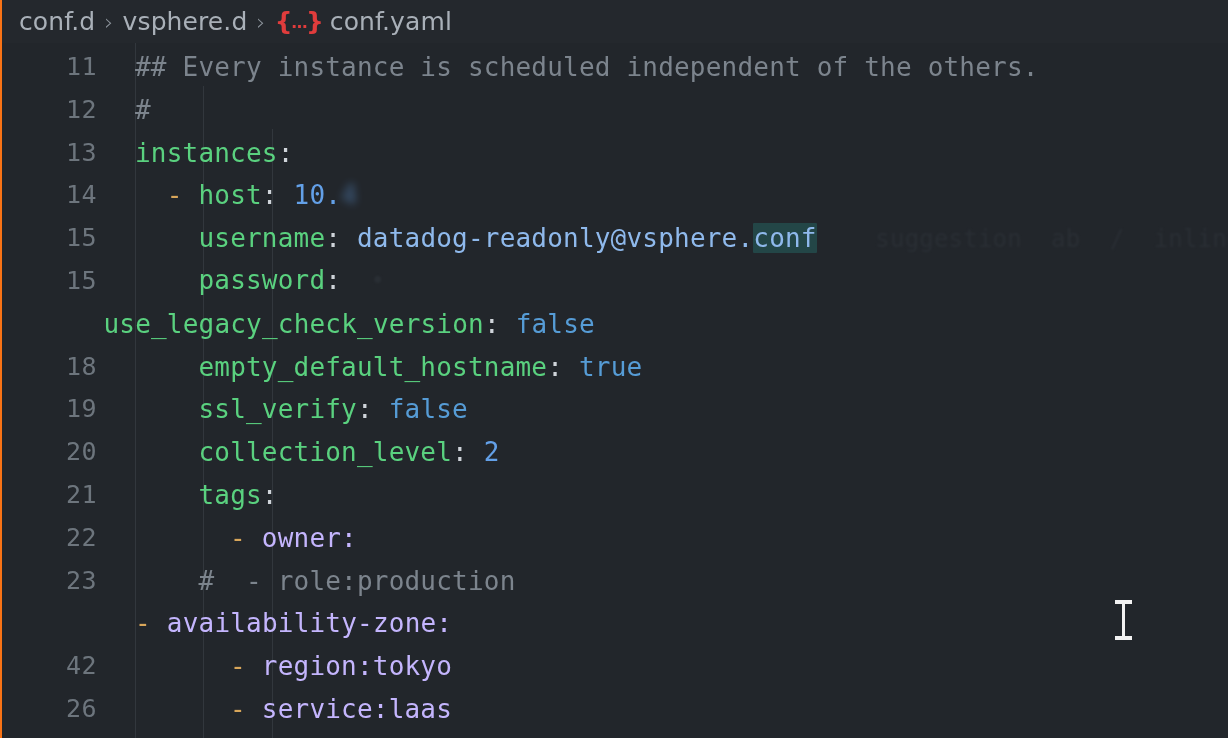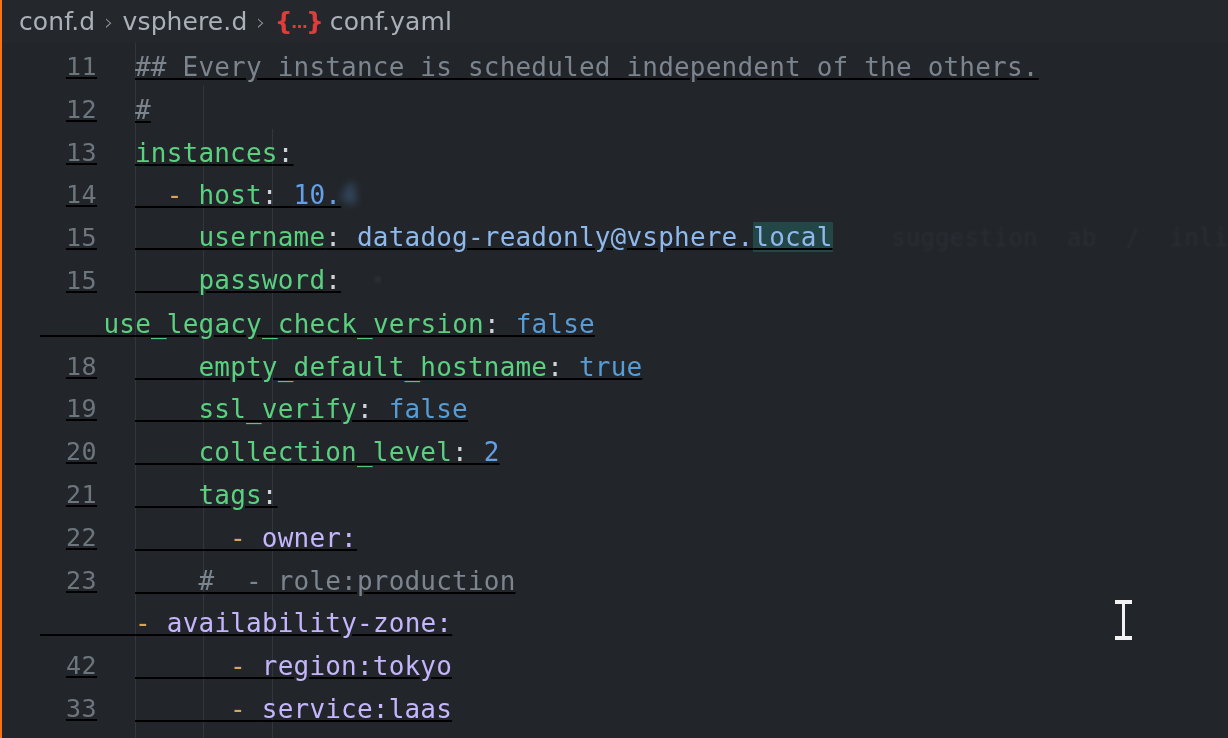--- a/index.html
+++ b/index.html
@@ -74,25 +74,24 @@
 
   #code-scroller {
     position: relative;
     display: block;
     padding-top: 3px;
   }
 
   .code-line {
     position: relative;
     display: flex;
-    align-items: flex-end;
+    align-items: center;
     height: 42.8px;
     line-height: 42.8px;
     white-space: pre;
-    text-decoration: underline;
   }
 
   .gutter {
     flex: 0 0 95px;
     text-align: right;
     padding-right: 0px;
     color: #6d757d;
     font-size: 25px;
     font-family: "DejaVu Sans Mono", "Liberation Mono", monospace;
     user-select: none;
@@ -203,32 +202,32 @@
     <div class="indent-guides">
         <div class="iguide" style="left: 38px; top: 0px;"></div>
         <div class="iguide" style="left: 106px; top: 43px;"></div>
         <div class="iguide" style="left: 175px; top: 86px;"></div>
       </div>
     <div id="code-scroller">
         <div class="code-line"><div class="gutter">11</div><div class="code-text"><span class="tok-comment">## Every instance is scheduled independent of the others.</span></div></div>
         <div class="code-line"><div class="gutter">12</div><div class="code-text"><span class="tok-comment">#</span></div></div>
         <div class="code-line"><div class="gutter">13</div><div class="code-text"><span class="tok-key">instances</span><span class="tok-colon">:</span></div></div>
         <div class="code-line"><div class="gutter">14</div><div class="code-text"><span class="tok-dash">  - </span><span class="tok-key">host</span><span class="tok-colon">: </span><span class="tok-num">10.</span><span class="tok-num redact">4</span></div></div>
-        <div class="code-line"><div class="gutter">15</div><div class="code-text"><span class="tok-punct">    </span><span class="tok-key">username</span><span class="tok-colon">: </span><span class="tok-str">datadog-readonly@vsphere.</span><span class="tok-str sel">local</span><span class="ghost">    suggestion  ab  /  inline hint</span></div></div>
+        <div class="code-line"><div class="gutter">15</div><div class="code-text"><span class="tok-punct">    </span><span class="tok-key">username</span><span class="tok-colon">: </span><span class="tok-str">datadog-readonly@vsphere.</span><span class="tok-str sel">conf</span><span class="ghost">    suggestion  ab  /  inline hint</span></div></div>
         <div class="code-line"><div class="gutter">15</div><div class="code-text"><span class="tok-punct">    </span><span class="tok-key">password</span><span class="tok-colon">:</span><span class="ghost">  •</span></div></div>
         <div class="code-line"><div class="code-text"><span class="tok-punct">    </span><span class="tok-key">use_legacy_check_version</span><span class="tok-colon">: </span><span class="tok-bool">false</span></div></div>
         <div class="code-line"><div class="gutter">18</div><div class="code-text"><span class="tok-punct">    </span><span class="tok-key">empty_default_hostname</span><span class="tok-colon">: </span><span class="tok-bool">true</span></div></div>
         <div class="code-line"><div class="gutter">19</div><div class="code-text"><span class="tok-punct">    </span><span class="tok-key">ssl_verify</span><span class="tok-colon">: </span><span class="tok-bool">false</span></div></div>
         <div class="code-line"><div class="gutter">20</div><div class="code-text"><span class="tok-punct">    </span><span class="tok-key">collection_level</span><span class="tok-colon">: </span><span class="tok-num">2</span></div></div>
         <div class="code-line"><div class="gutter">21</div><div class="code-text"><span class="tok-punct">    </span><span class="tok-key">tags</span><span class="tok-colon">:</span></div></div>
         <div class="code-line"><div class="gutter">22</div><div class="code-text"><span class="tok-dash">      - </span><span class="tok-item">owner:</span></div></div>
         <div class="code-line"><div class="gutter">23</div><div class="code-text"><span class="tok-comment">    #  - role:production</span></div></div>
         <div class="code-line"><div class="code-text"><span class="tok-dash">      - </span><span class="tok-item">availability-zone:</span></div></div>
         <div class="code-line"><div class="gutter">42</div><div class="code-text"><span class="tok-dash">      - </span><span class="tok-item">region:tokyo</span></div></div>
-        <div class="code-line"><div class="gutter">33</div><div class="code-text"><span class="tok-dash">      - </span><span class="tok-item">service:laas</span></div></div>
+        <div class="code-line"><div class="gutter">26</div><div class="code-text"><span class="tok-dash">      - </span><span class="tok-item">service:laas</span></div></div>
         <div class="code-line"><div class="gutter">27</div><div class="code-text"><span class="tok-dash">      - </span></div></div>
       </div>
 
     <div id="mouse-cursor" style="left: 1112px; top: 555px;">
       <div class="cap top"></div>
       <div class="bar"></div>
       <div class="cap bot"></div>
     </div>
   </div>
 

